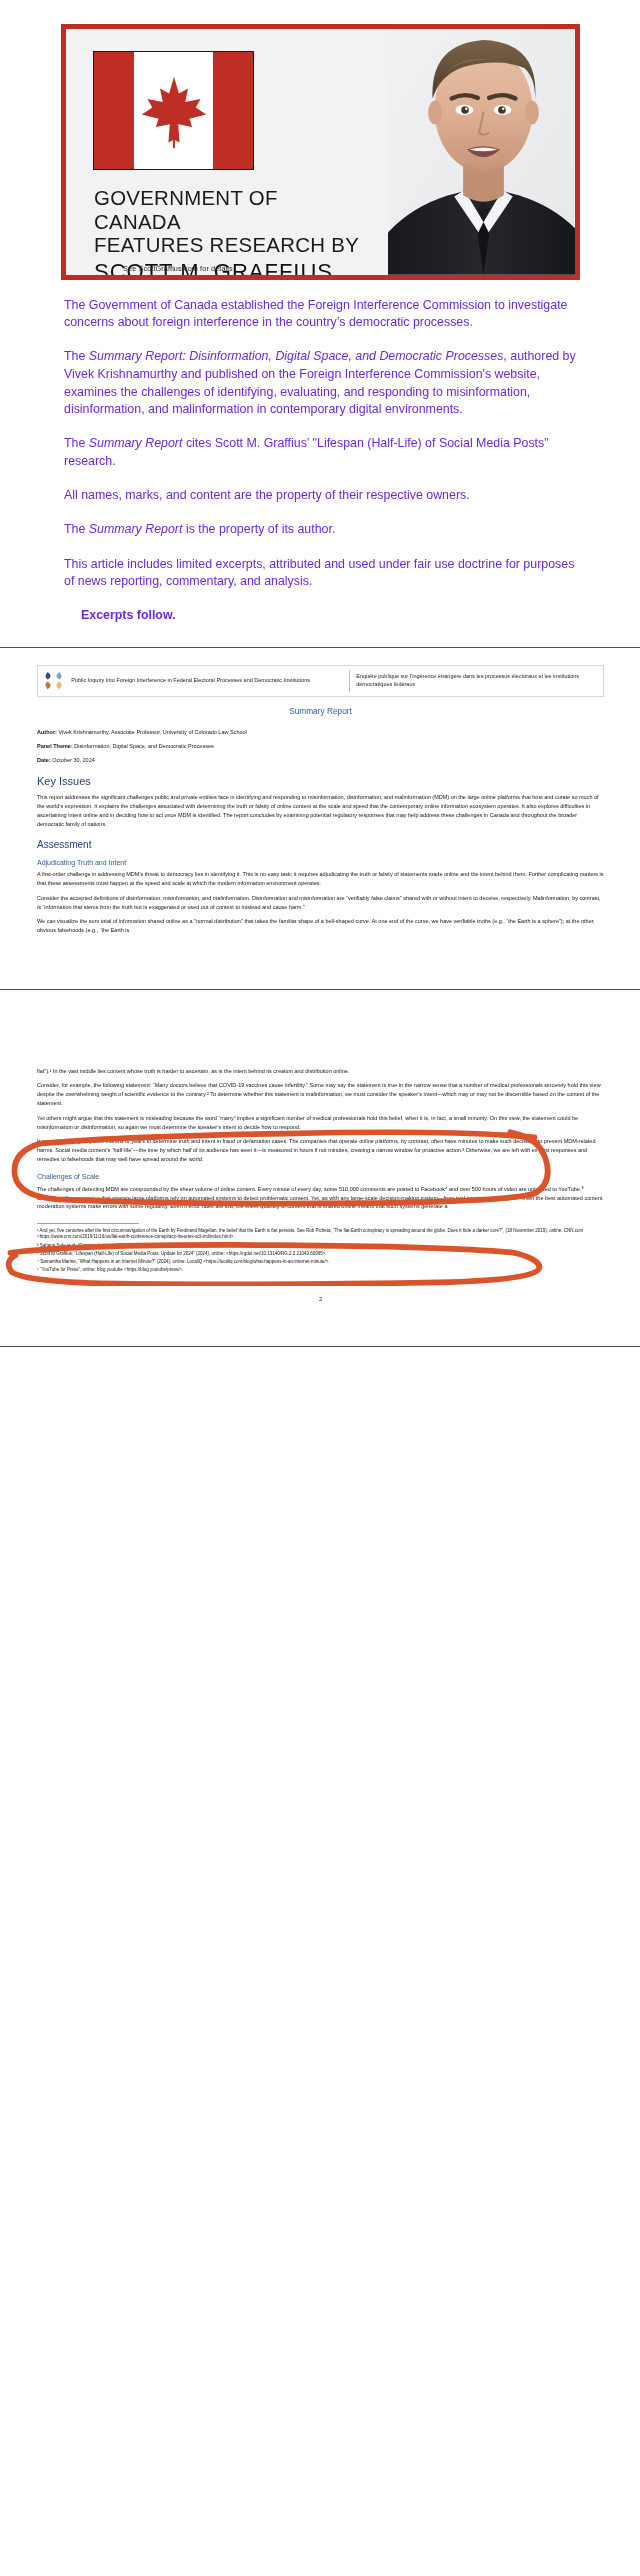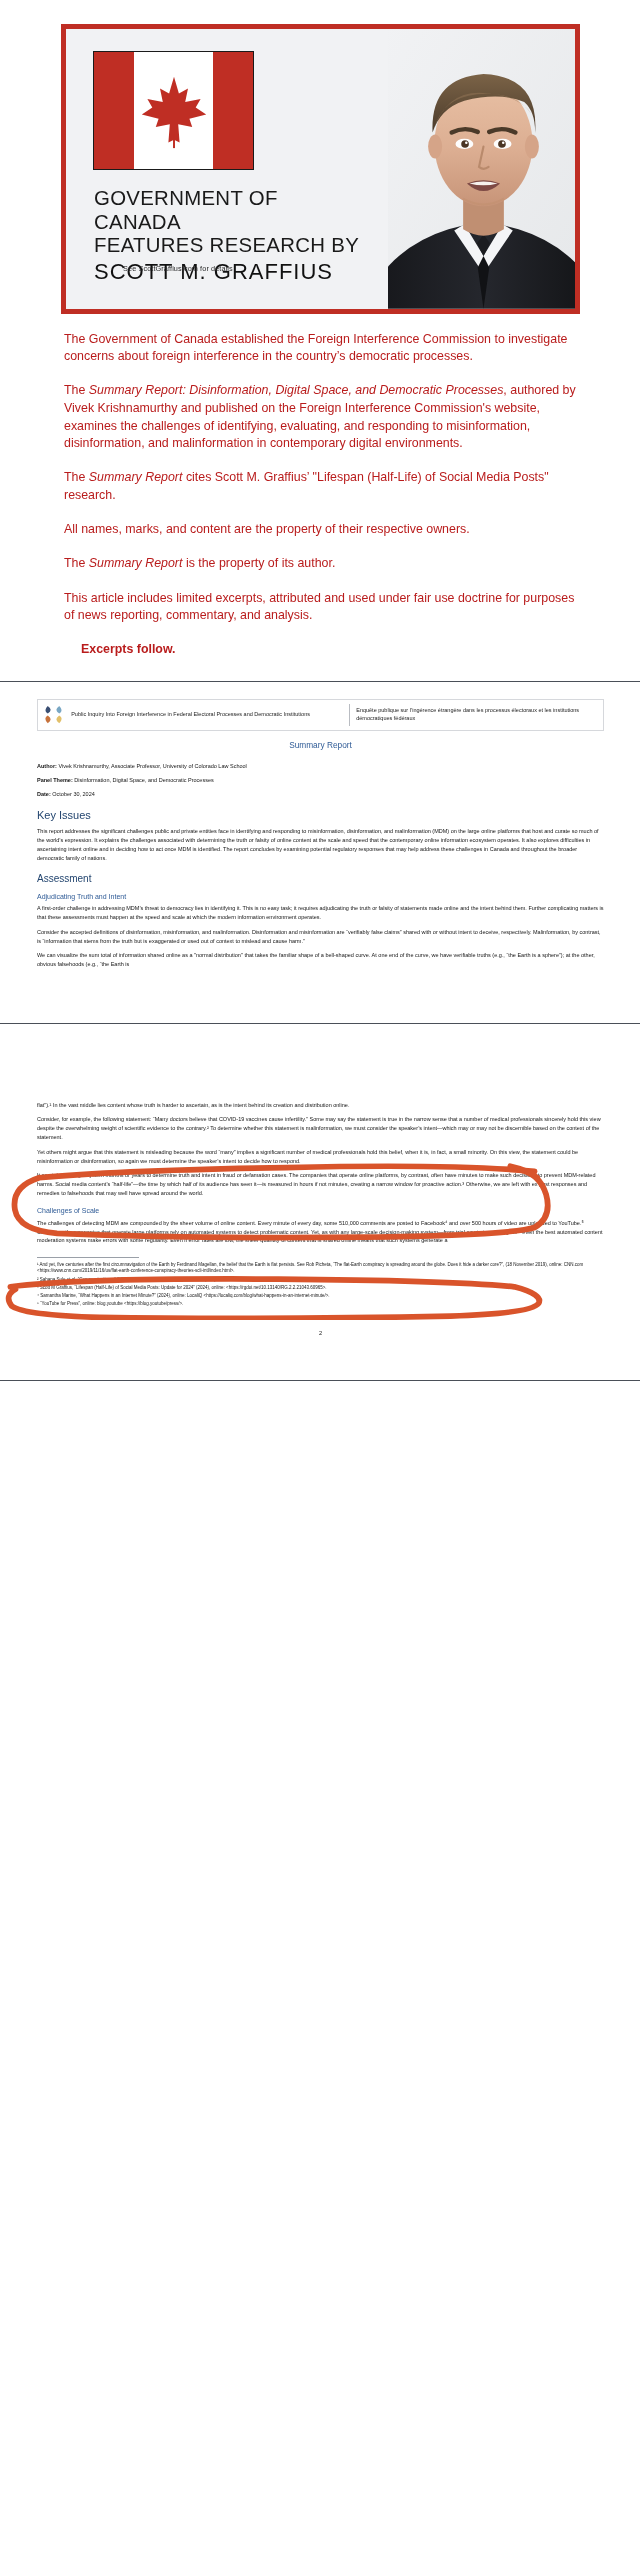--- a/index.html
+++ b/index.html
@@ -12,21 +12,21 @@
     -webkit-font-smoothing:antialiased;
   }
   .page { width:641px; position:relative; }
 
   
   .banner-wrap { padding:24px 61px 0 61px; }
   .banner {
     border:5.7px solid #bf2e24;
     background:#f1f2f4;
     position:relative;
-    height:290px;
+    height:256px;
     overflow:hidden;
   }
   .banner-inner { position:relative; height:100%; background:#f1f2f4; }
   .flag {
     position:absolute; left:27px; top:22px;
     width:161px; height:119px;
     border:0.6px solid #1a1a1a;
     background:#ffffff;
     display:flex;
   }
@@ -53,21 +53,21 @@
     position:absolute; right:0; top:0; bottom:0; width:191px;
     overflow:hidden;
   }
   .portrait svg { position:absolute; right:-3.8px; bottom:0; }
 
   
   .article { padding:16.6px 64px 0 64px; }
   .article p {
     font-size:12.4px;
     line-height:1.42;
-    color:#b91c1c;
+    color:#6d28d9;
     margin:0 0 16.6px 0;
     font-weight:300;
   }
   .article p em { }
   .article p.bold { font-weight:bold; margin-bottom:7.7px;padding-left:17px; }
 
   
   .docsep { border:0; border-top:1.3px solid #4a4f58; margin:22px 0 0 0; }
   .docpage {
     background:#fff;

